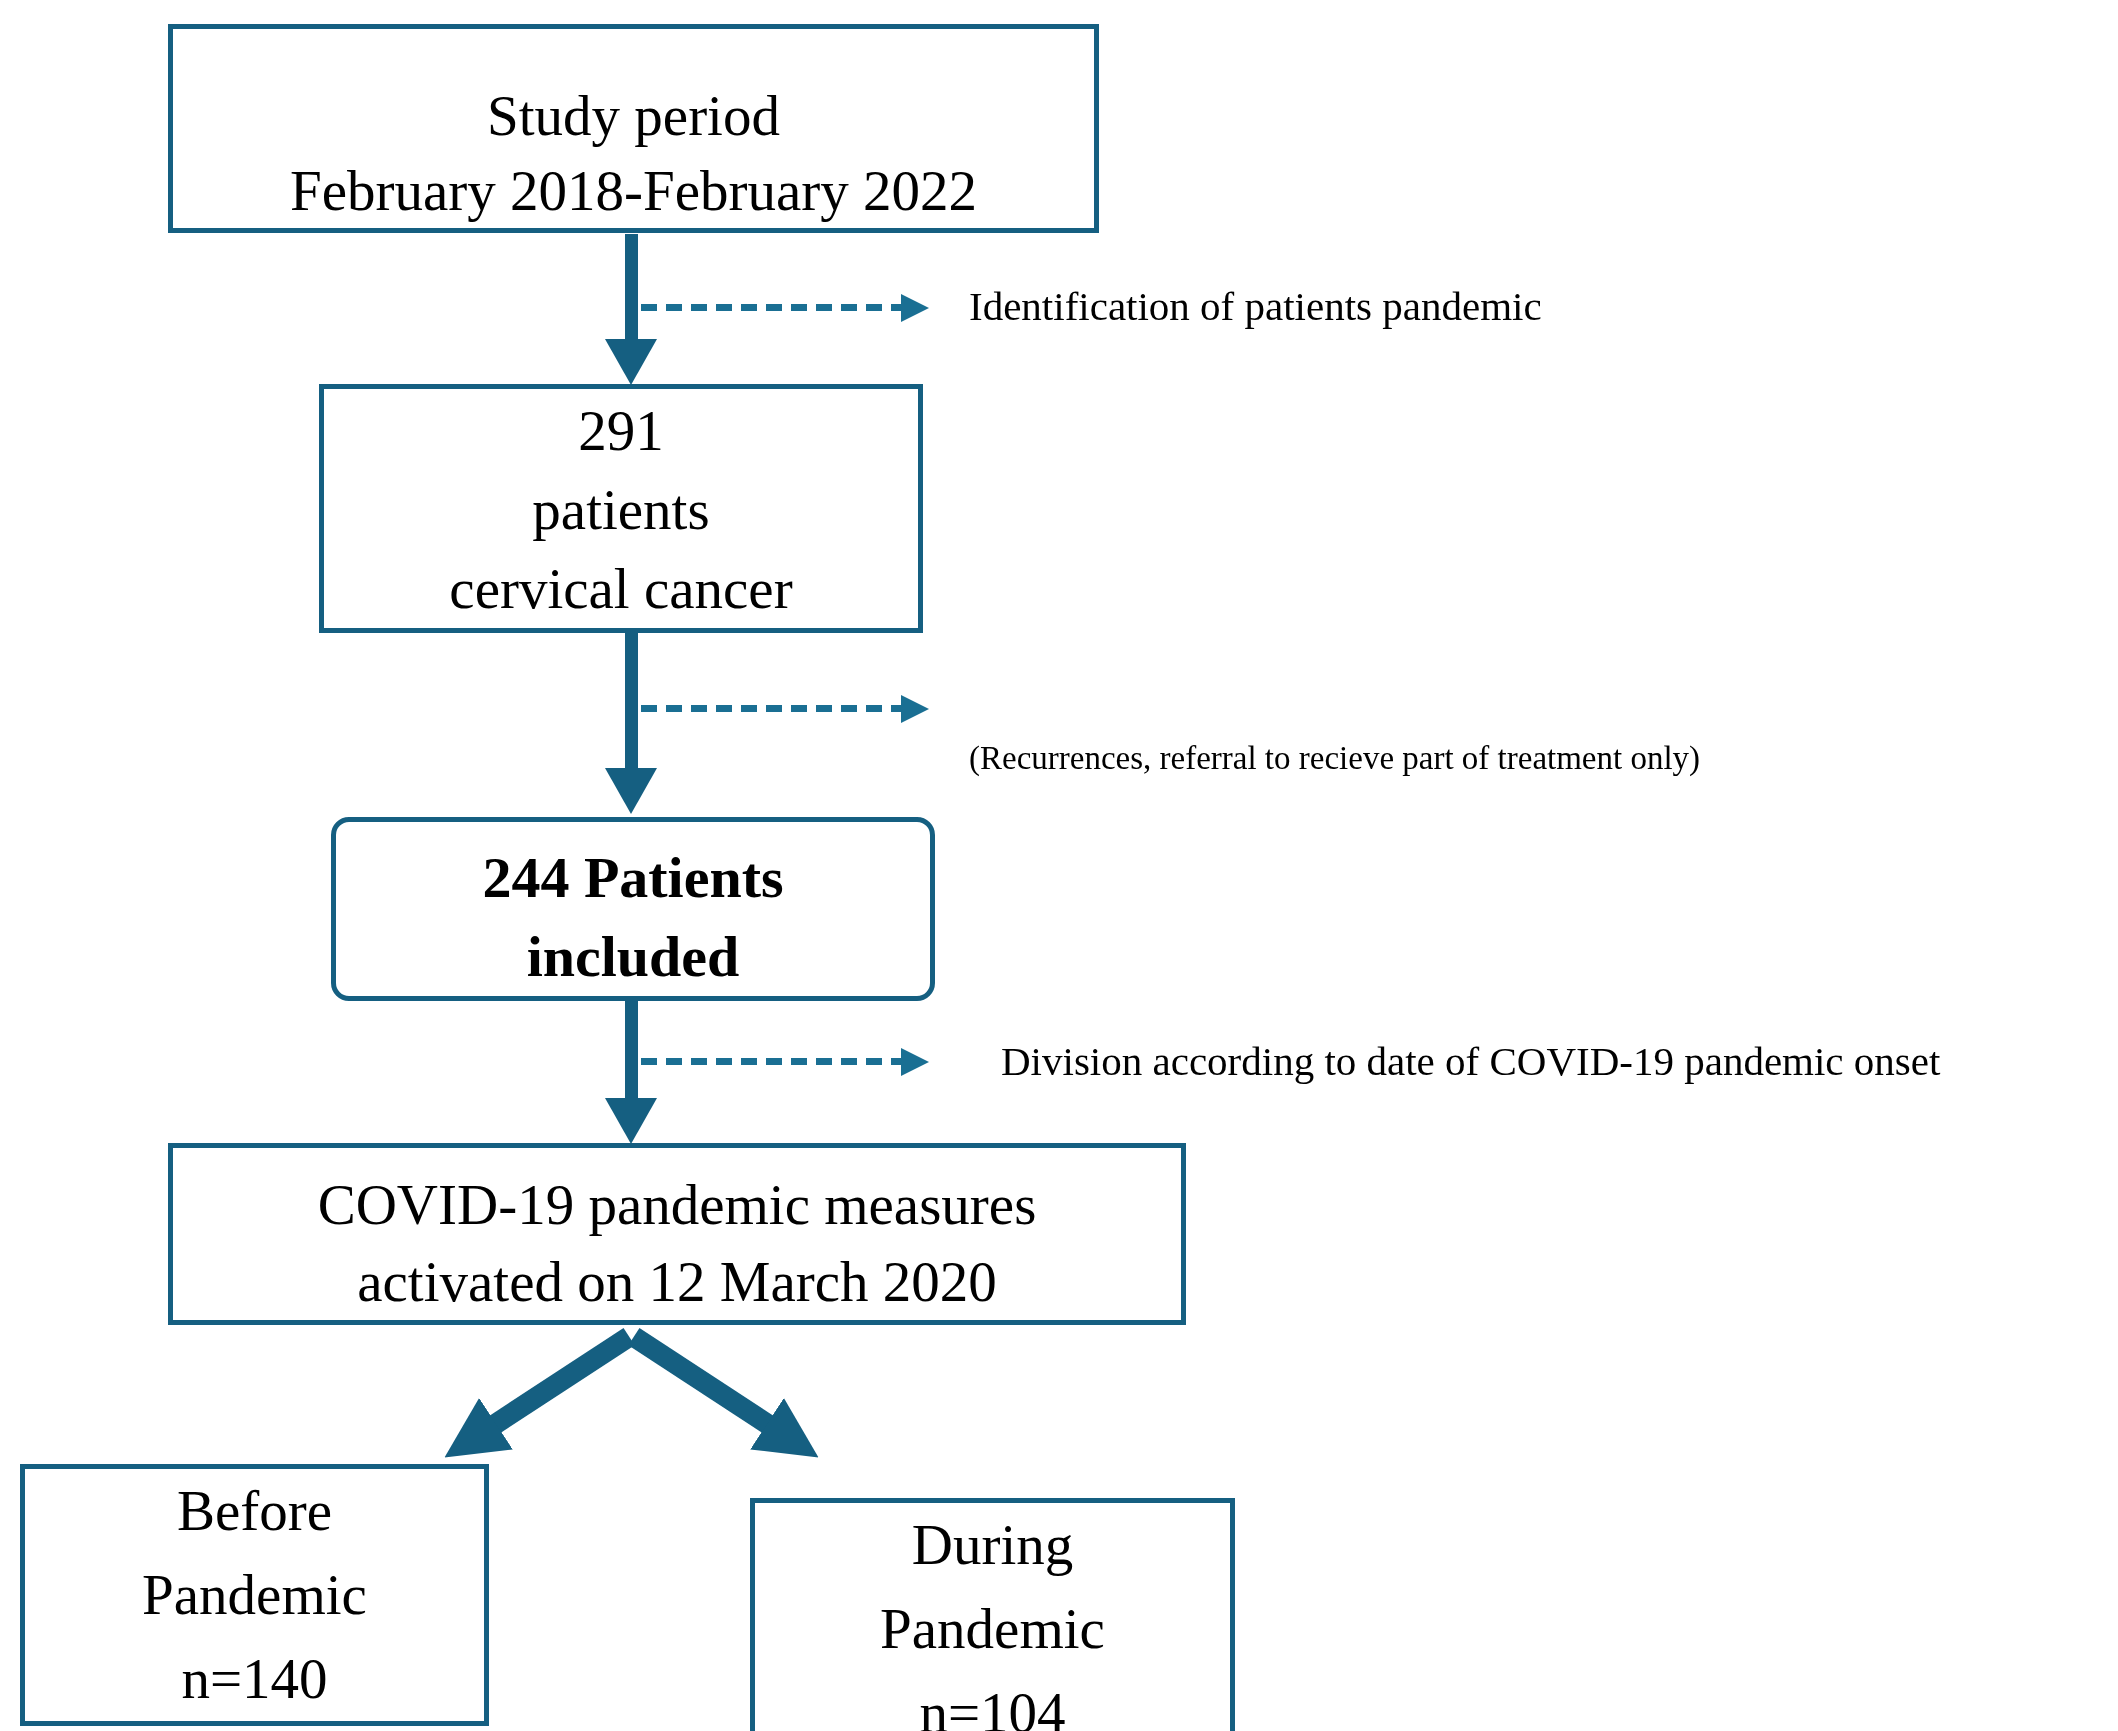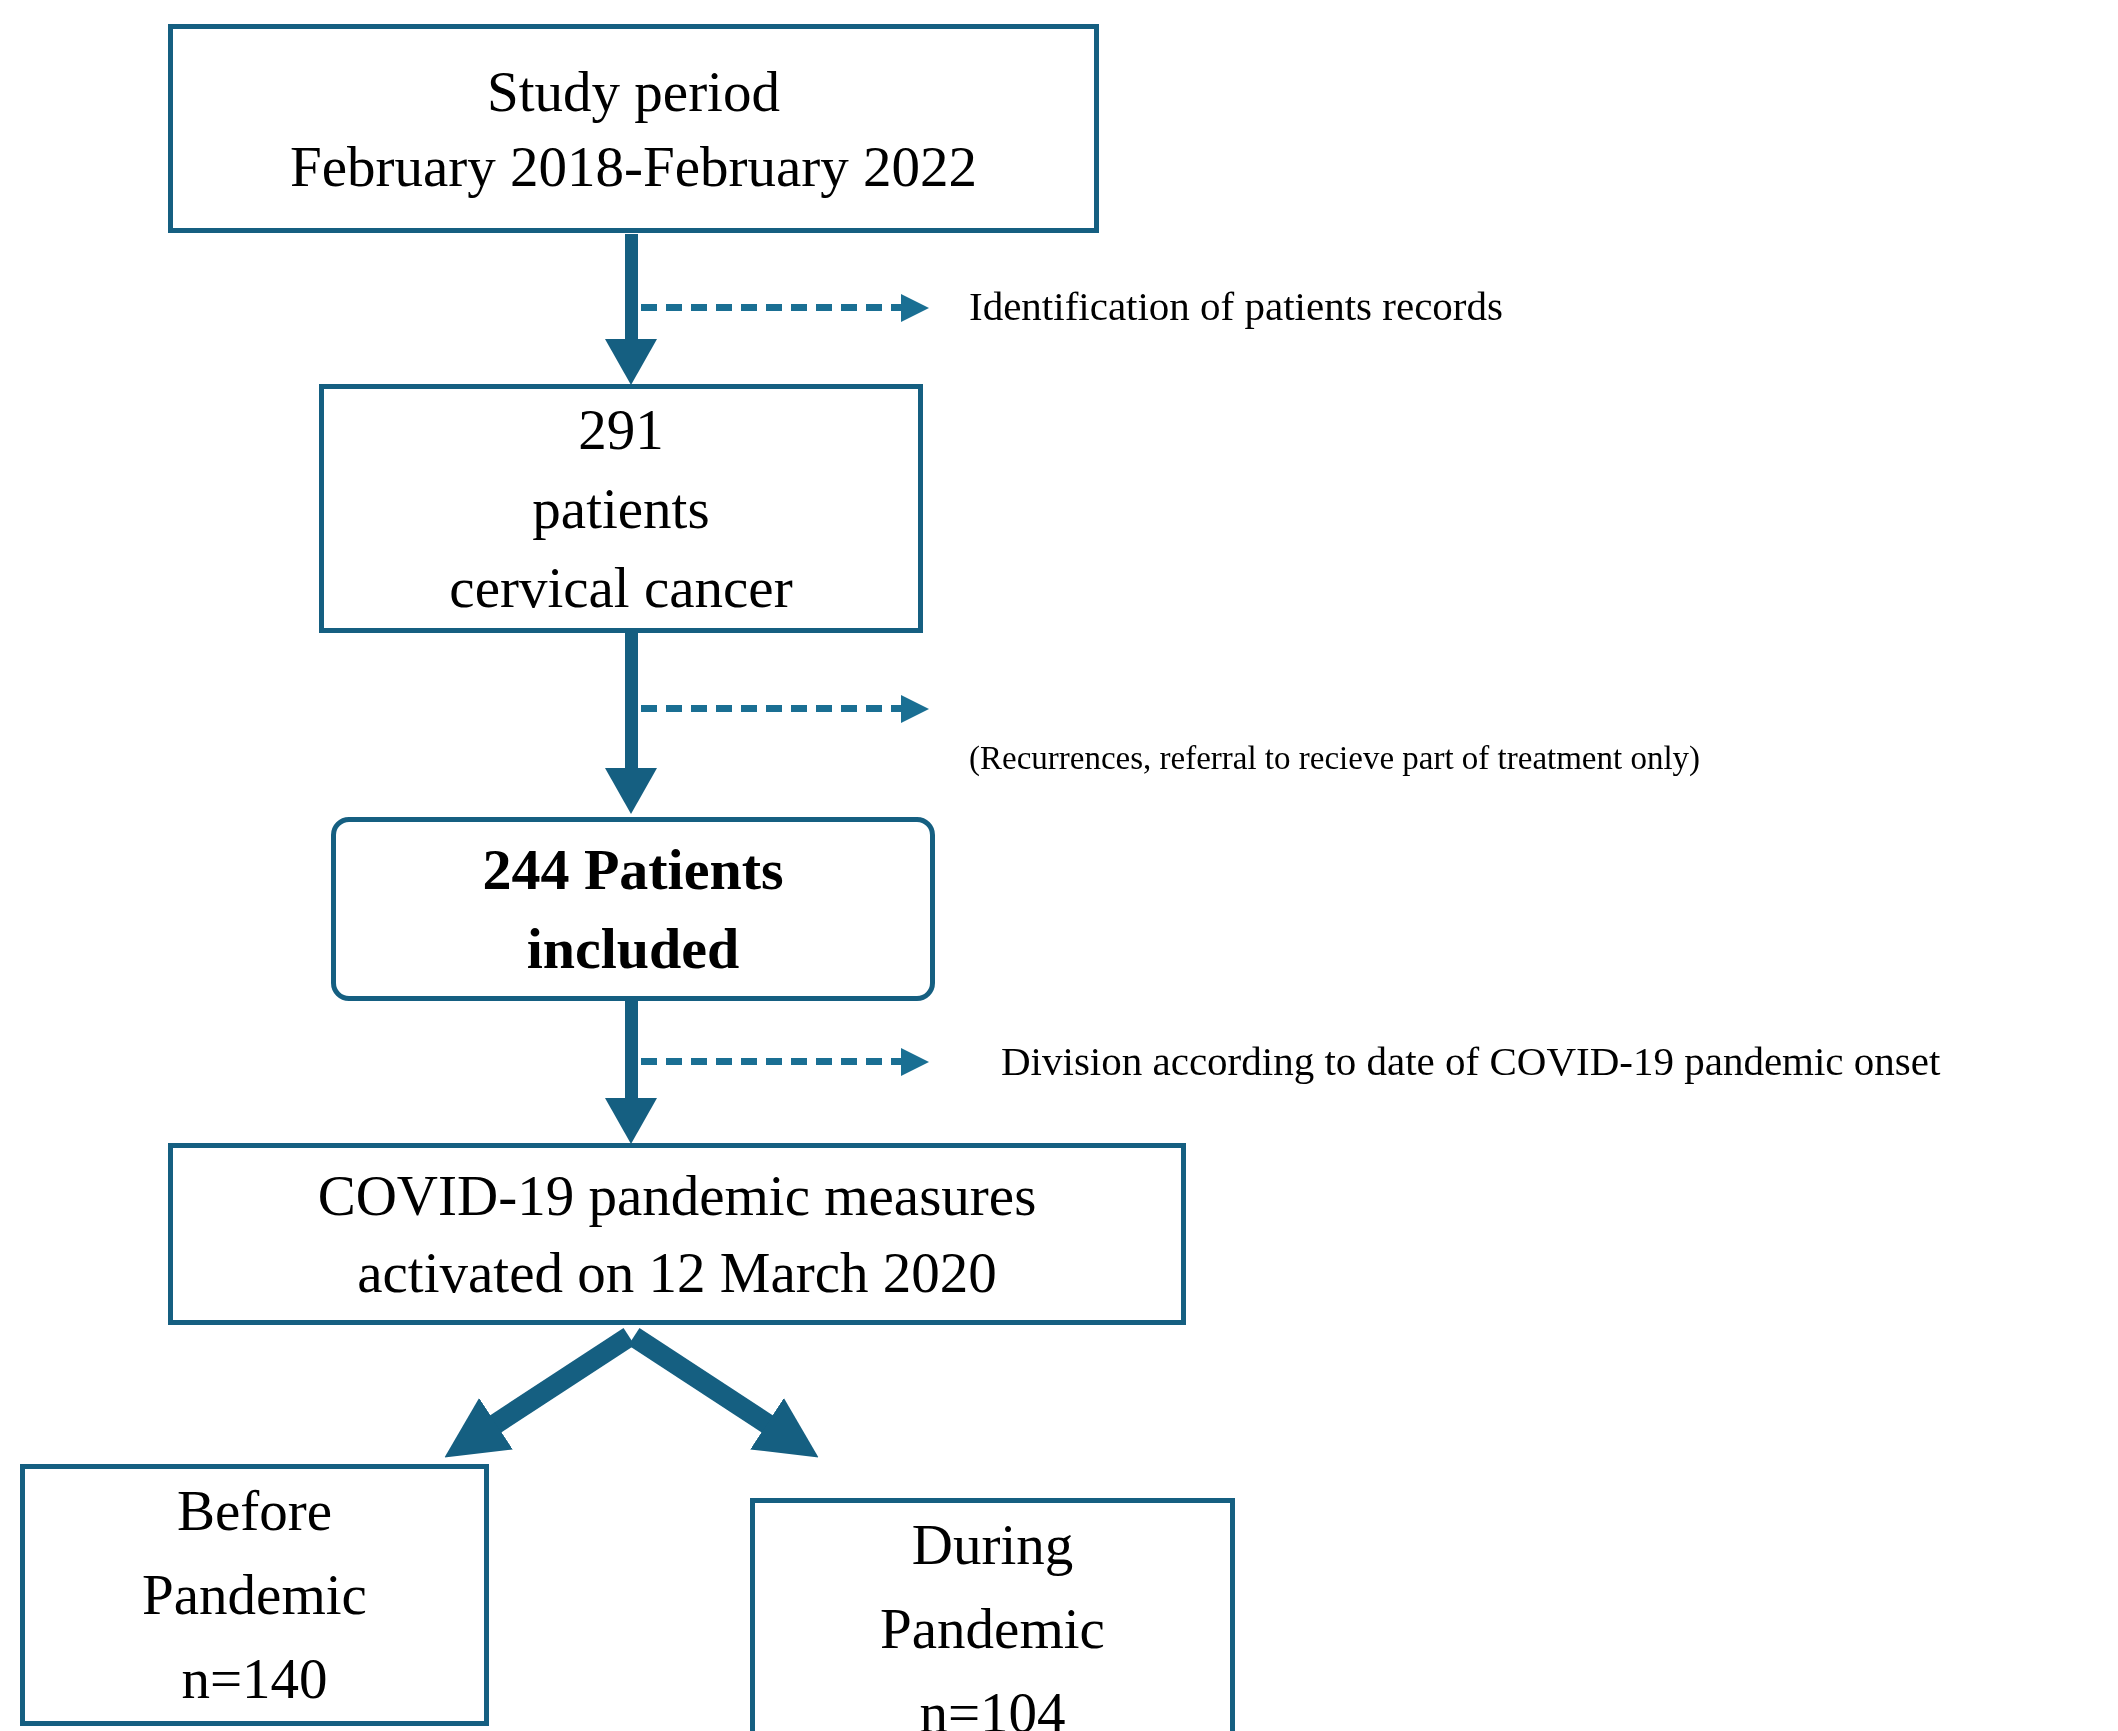--- a/index.html
+++ b/index.html
@@ -18,21 +18,21 @@
     font-family: "Liberation Serif", "DejaVu Serif", serif;
     color: var(--text);
     overflow: hidden;
   }
   .box {
     position: absolute;
     border: 5.5px solid var(--accent);
     background: var(--background);
     display: flex;
     flex-direction: column;
-    justify-content: center;
+    justify-content: flex-end;
     align-items: center;
     text-align: center;
   }
   .box .line { width: 100%; }
   .n-study   { left: 168px; top: 24px;   width: 931px; height: 209px; font-size: 57px; line-height: 75px; }
   .n-291     { left: 319px; top: 384px;  width: 604px;  height: 249px; font-size: 57px; line-height: 79px; }
   .n-244     { left: 331px; top: 817px; width: 604px;  height: 184px; font-size: 58px; line-height: 79px; font-weight: bold; border-radius: 18px; }
   .n-covid   { left: 168px; top: 1143px; width: 1018px; height: 182px; font-size: 57px; line-height: 77px; }
   .n-before  { left: 20px;  top: 1464px; width: 469px;  height: 262px; font-size: 57px; line-height: 84px; }
   .n-during  { left: 750px; top: 1464px; width: 485px;  height: 262px; font-size: 57px; line-height: 84px; margin-top: 34px; }
@@ -140,21 +140,21 @@
 
   <div class="dash-line d1"></div>
   <div class="head-right d1"></div>
 
   <div class="dash-line d2"></div>
   <div class="head-right d2"></div>
 
   <div class="dash-line d3"></div>
   <div class="head-right d3"></div>
 
-  <div class="note note-1">Identification of patients records</div>
+  <div class="note note-1">Identification of patients pandemic</div>
   <div class="note note-2b">(Recurrences, referral to recieve part of treatment only)</div>
   <div class="note note-3">Division according to date of COVID-19 pandemic onset</div>
 
   <svg class="diverge" viewBox="0 0 600 180" xmlns="http://www.w3.org/2000/svg" aria-hidden="true">
     <defs>
       <marker id="ah" markerWidth="3" markerHeight="3" refX="0.6" refY="1.5" orient="auto">
         <path d="M0,0 L3,1.5 L0,3 Z" style="fill: var(--accent);"></path>
       </marker>
     </defs>
     <line x1="297" y1="16" x2="115" y2="135" style="stroke: var(--accent);" stroke-width="26" marker-end="url(#ah)"></line>

